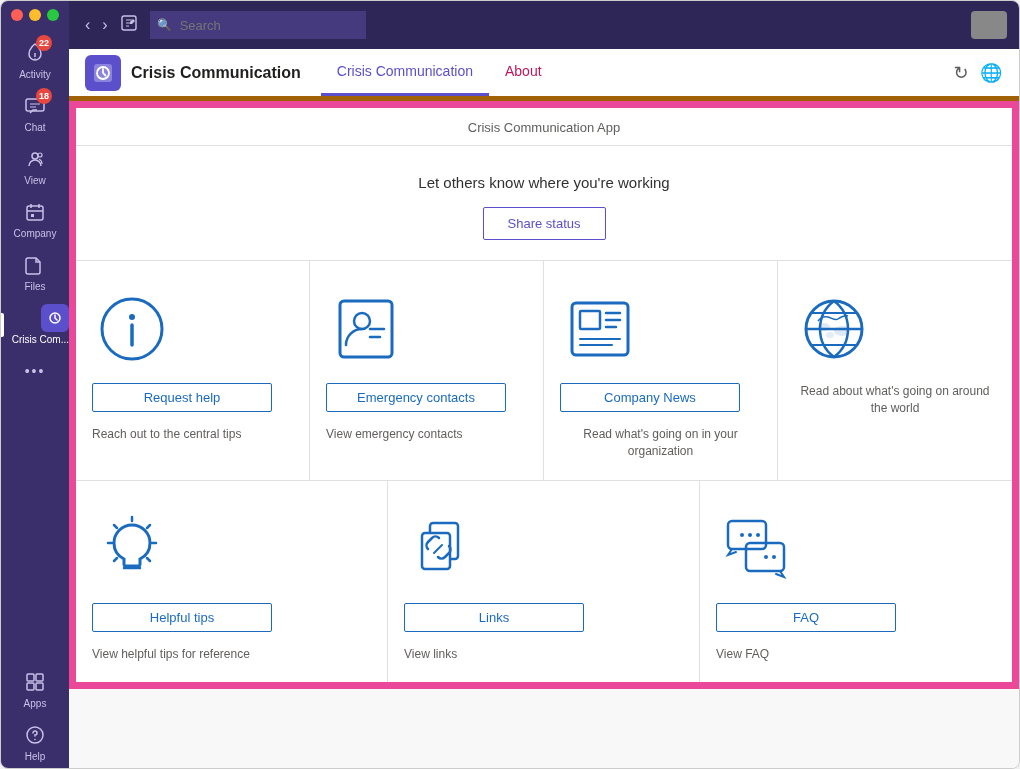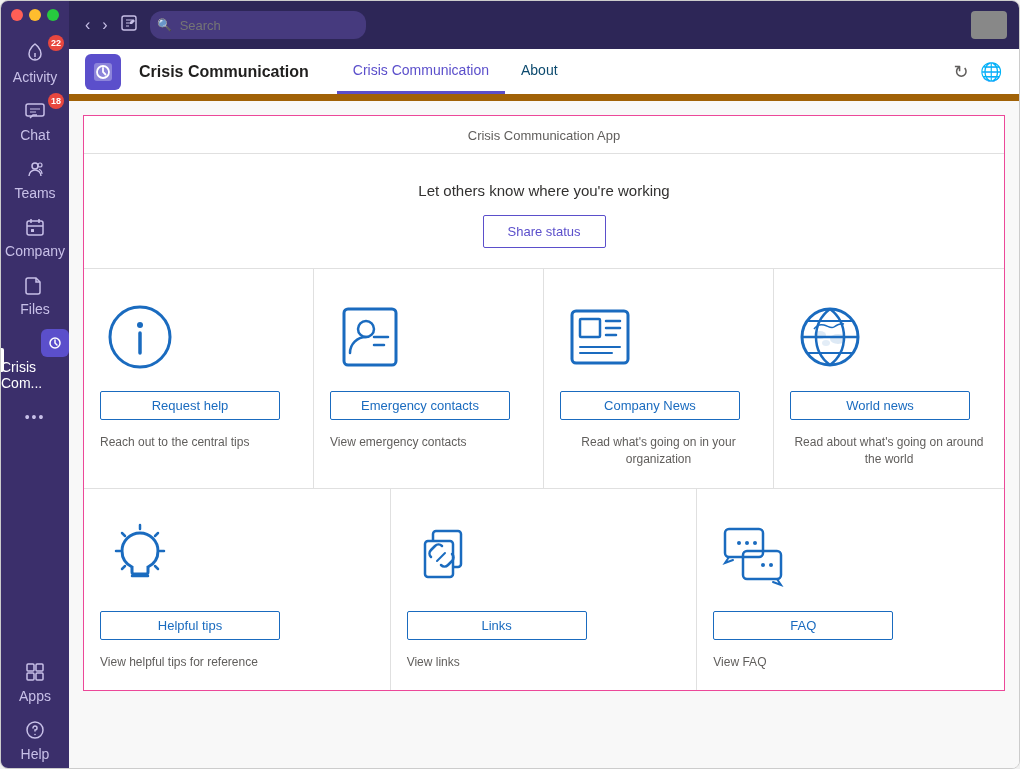--- a/index.html
+++ b/index.html
@@ -52,41 +52,41 @@
       border-radius: 4px;
     }
     .nav-item.active { color: #fff; align-items: flex-end; }
     .nav-item .icon-wrap {
       width: 28px; height: 28px;
       display: flex; align-items: center; justify-content: center;
       font-size: 18px;
     }
     .nav-badge {
       position: absolute;
-      top: 2px; right: 5px;
+      top: 2px; right: 17px;
       background: #e8473f;
       color: #fff;
       font-size: 9px;
       min-width: 16px;
       height: 16px;
       border-radius: 8px;
       display: flex;
       align-items: center;
       justify-content: center;
       font-weight: bold;
     }
     .nav-item.active-indicator::before {
       content: '';
       position: absolute;
       left: 0; top: 50%; transform: translateY(-50%);
       width: 3px; height: 24px;
       background: #fff;
       border-radius: 0 2px 2px 0;
     }
-    .nav-label { font-size: 14px; }
+    .nav-label { font-size: 10px; }
     .sidebar-bottom { margin-top: auto; }
     .nav-icon-crisis {
       background: #5b4fcb;
       border-radius: 6px;
       padding: 2px;
     }
 
     
     .main-area {
       flex: 1;
@@ -121,21 +121,21 @@
       background: none;
       border: none;
       font-size: 16px;
       cursor: pointer;
       margin-right: 4px;
     }
     .search-bar {
       flex: 1;
       max-width: 400px;
       background: #463a7e;
-      border-radius: 12px;
+      border-radius: 0;
       border: none;
       color: #c8c0e8;
       height: 28px;
       padding: 0 10px 0 30px;
       font-size: 13px;
       outline: none;
     }
     .search-container {
       position: relative;
       flex: 1;
@@ -154,23 +154,23 @@
       border-radius: 4px;
     }
 
     
     .app-header {
       background: #fff;
       height: 52px;
       display: flex;
       align-items: center;
       padding: 0 16px;
-      border-bottom: 7px solid #a16207;
+      border-bottom: 5px solid #a16207;
       flex-shrink: 0;
-      gap: 8px;
+      gap: 0;
     }
     .app-icon-box {
       width: 36px; height: 36px;
       background: #5b4fcb;
       border-radius: 6px;
       display: flex; align-items: center; justify-content: center;
       color: #fff;
       font-size: 18px;
       margin-right: 10px;
       flex-shrink: 0;
@@ -186,21 +186,21 @@
       align-items: center;
       height: 100%;
       gap: 0;
     }
     .app-tab {
       height: 100%;
       padding: 0 16px;
       display: flex;
       align-items: center;
       font-size: 14px;
-      color: #0c4a6e;
+      color: #be185d;
       cursor: pointer;
       border-bottom: 3px solid transparent;
       position: relative;
     }
     .app-tab.active {
       color: #5b4fcb;
       border-bottom-color: #5b4fcb;
       font-weight: 500;
     }
     .app-header-actions {
@@ -219,22 +219,22 @@
 
     
     .content {
       flex: 1;
       overflow-y: auto;
       background: #f8f8f8;
       padding-bottom: 20px;
     }
     .content-inner {
       background: #fde047;
-      margin: 14px;
-      border: 1px solid #ec4899;
+      margin: 0;
+      border: 7px solid #ec4899;
     }
 
     
     .app-sub-header {
       text-align: center;
       padding: 12px 0 10px;
       font-size: 13px;
       color: #605e5c;
       border-bottom: 1px solid #e0e0e0;
       background: #fff;
@@ -345,21 +345,21 @@
 
   <div class="nav-item">
     <div class="icon-wrap">
       <svg width="22" height="22" viewBox="0 0 22 22" fill="none">
         <circle cx="11" cy="8" r="3" stroke="#c8c0e8" stroke-width="1.5"></circle>
         <path d="M5 18c0-3.3 2.7-6 6-6s6 2.7 6 6" stroke="#c8c0e8" stroke-width="1.5"></path>
         <circle cx="16" cy="7" r="2" stroke="#c8c0e8" stroke-width="1.2"></circle>
         <path d="M18 16c0-2.2-1.3-4-3-4.7" stroke="#c8c0e8" stroke-width="1.2"></path>
       </svg>
     </div>
-    <span class="nav-label">Teams</span>
+    <span class="nav-label">View</span>
   </div>
 
   <div class="nav-item">
     <div class="icon-wrap">
       <svg width="22" height="22" viewBox="0 0 22 22" fill="none">
         <rect x="3" y="5" width="16" height="14" rx="2" stroke="#c8c0e8" stroke-width="1.5"></rect>
         <path d="M7 3v4M15 3v4M3 10h16" stroke="#c8c0e8" stroke-width="1.5"></path>
         <rect x="7" y="13" width="3" height="3" rx="0.5" fill="#c8c0e8"></rect>
       </svg>
     </div>
@@ -520,21 +520,20 @@
                 <circle cx="36" cy="36" r="28" stroke="#1a6bbf" stroke-width="3"></circle>
                 <path d="M8 36h56M36 8c-8 6-14 16-14 28s6 22 14 28M36 8c8 6 14 16 14 28s-6 22-14 28" stroke="#1a6bbf" stroke-width="2.5"></path>
                 <path d="M14 20h44M14 52h44" stroke="#1a6bbf" stroke-width="2"></path>
 
                 <path d="M20 28c2-3 6-5 10-4s7 4 10 2 6-4 10-3" stroke="#1a6bbf" stroke-width="1.5" fill="none"></path>
                 <ellipse cx="26" cy="34" rx="6" ry="4" fill="#1a6bbf" fill-opacity="0.15"></ellipse>
                 <ellipse cx="44" cy="38" rx="8" ry="5" fill="#1a6bbf" fill-opacity="0.15"></ellipse>
                 <ellipse cx="32" cy="42" rx="4" ry="3" fill="#1a6bbf" fill-opacity="0.12"></ellipse>
               </svg>
             </div>
-            <button class="card-btn">World news</button>
             <p class="card-desc">Read about what's going on around the world</p>
           </div>
         </div>
       </div>
 
       <div class="cards-section">
         <div class="cards-row three-col">
 
           <div class="card">
             <div class="card-icon">

